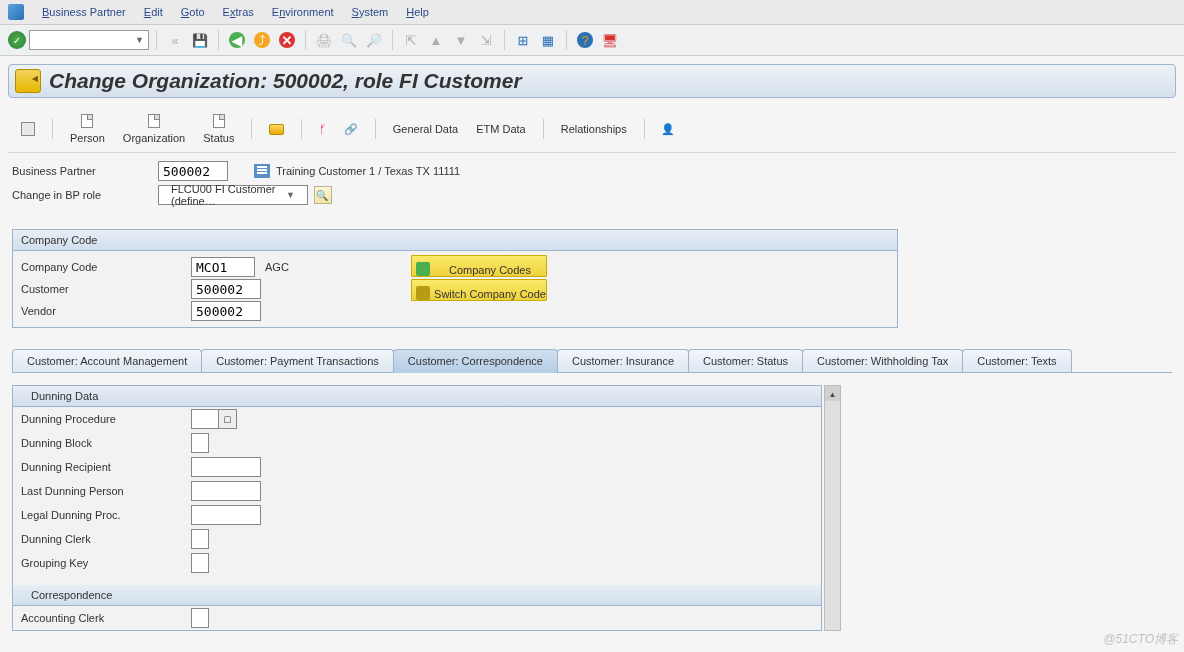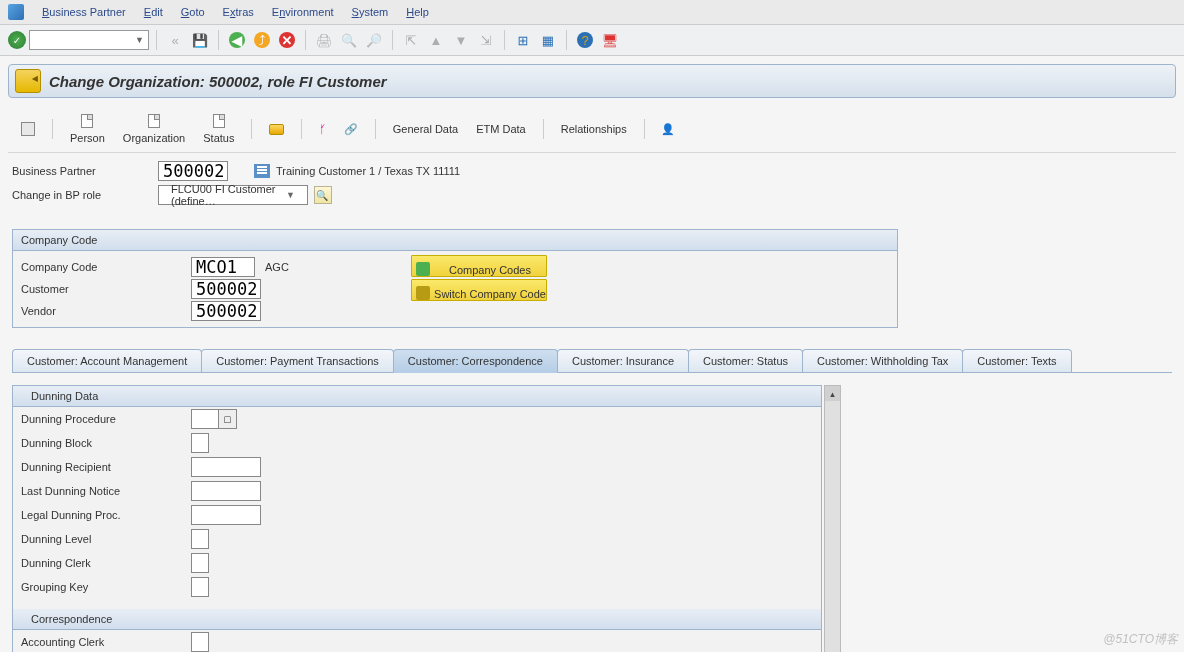--- a/index.html
+++ b/index.html
@@ -60,38 +60,38 @@
   background: linear-gradient(#eef2f6,#d5e0ec);
   border:1px solid #9eb4cd; border-radius:4px;
   margin:8px; padding:4px 6px;
   display:flex; align-items:center; gap:8px;
 }
 .title-bar-icon {
   width:26px;height:24px;background:linear-gradient(#f4d35e,#e6b800);border:1px solid #b38f00;border-radius:3px;
   position:relative;
 }
 .title-bar-icon::after{content:"◀";position:absolute;right:2px;top:4px;font-size:8px;color:#7a5c00;}
-.title-text { font-size:15px; font-style:italic; font-weight:bold; color:#333; }
+.title-text { font-size:21px; font-style:italic; font-weight:bold; color:#333; }
 .app-toolbar {
   margin:0 8px 8px 8px; padding:4px 6px;
   display:flex; align-items:center; gap:4px;
   border-bottom:1px solid #d7d7d7;
 }
 .atb-btn {
   display:flex;align-items:center;gap:4px;padding:3px 6px;border:1px solid transparent;border-radius:3px;cursor:pointer;flex-direction:column;
 }
 .doc-ico{width:12px;height:14px;border:1px solid #888;background:#fff;position:relative;}
 .doc-ico::before{content:"";position:absolute;top:0;right:0;width:4px;height:4px;background:#ddd;border-left:1px solid #888;border-bottom:1px solid #888;}
 .folder-ico{width:15px;height:11px;background:linear-gradient(#ffd765,#e6aa00);border:1px solid #b38f00;border-radius:2px;}
 .vsep{width:1px;height:20px;background:#ccc;margin:0 6px;}
 .content { margin:0 12px; }
 .field-row { display:flex; align-items:center; margin-bottom:4px; gap:6px;}
 .field-label { width:140px; }
 .text-input {
-  height:20px;border:1px solid #888;background:#fff;padding:0 4px;font-family:monospace;font-size:17px;
+  height:20px;border:1px solid #888;background:#fff;padding:0 4px;font-family:monospace;font-size:13px;
 }
 .descrip {margin-left:20px;display:flex;align-items:center;gap:6px;}
 .company-icon{width:16px;height:14px;background:#5b8fc7;position:relative;}
 .company-icon::after{content:"";position:absolute;left:3px;top:2px;width:10px;height:2px;background:#fff;box-shadow:0 3px 0 #fff,0 6px 0 #fff;}
 .tool-f4 {width:18px;height:18px;border:1px solid #b8b394;background:linear-gradient(#fdf7d8,#f0e5a0);display:flex;align-items:center;justify-content:center;cursor:pointer;}
 .combo-input{width:150px;height:20px;border:1px solid #888;background:#fff;display:flex;align-items:center;padding:0 12px;justify-content:space-between;}
 .panel {
   margin-top:24px;
   border:1px solid #9eb4cd;
   width:886px;
@@ -341,32 +341,28 @@
       </div>
       <div class="form-row">
         <div class="flabel">Dunning Block</div>
         <input class="form-input-sm" style="width: 18px;">
       </div>
       <div class="form-row">
         <div class="flabel">Dunning Recipient</div>
         <input class="form-input-md" style="">
       </div>
       <div class="form-row">
-        <div class="flabel">Last Dunning Notice</div>
+        <div class="flabel">Last Dunning Person</div>
         <input class="form-input-md" style="">
       </div>
       <div class="form-row">
         <div class="flabel">Legal Dunning Proc.</div>
         <input class="form-input-md" style="">
       </div>
       <div class="form-row">
-        <div class="flabel">Dunning Level</div>
-        <input class="form-input-sm" style="width: 18px;">
-      </div>
-      <div class="form-row">
         <div class="flabel">Dunning Clerk</div>
         <input class="form-input-sm" style="width: 18px;">
       </div>
       <div class="form-row">
         <div class="flabel">Grouping Key</div>
         <input class="form-input-sm" style="width: 18px;">
       </div>
       <div style="height:10px"></div>
 
       <div class="section-head">Correspondence</div>

